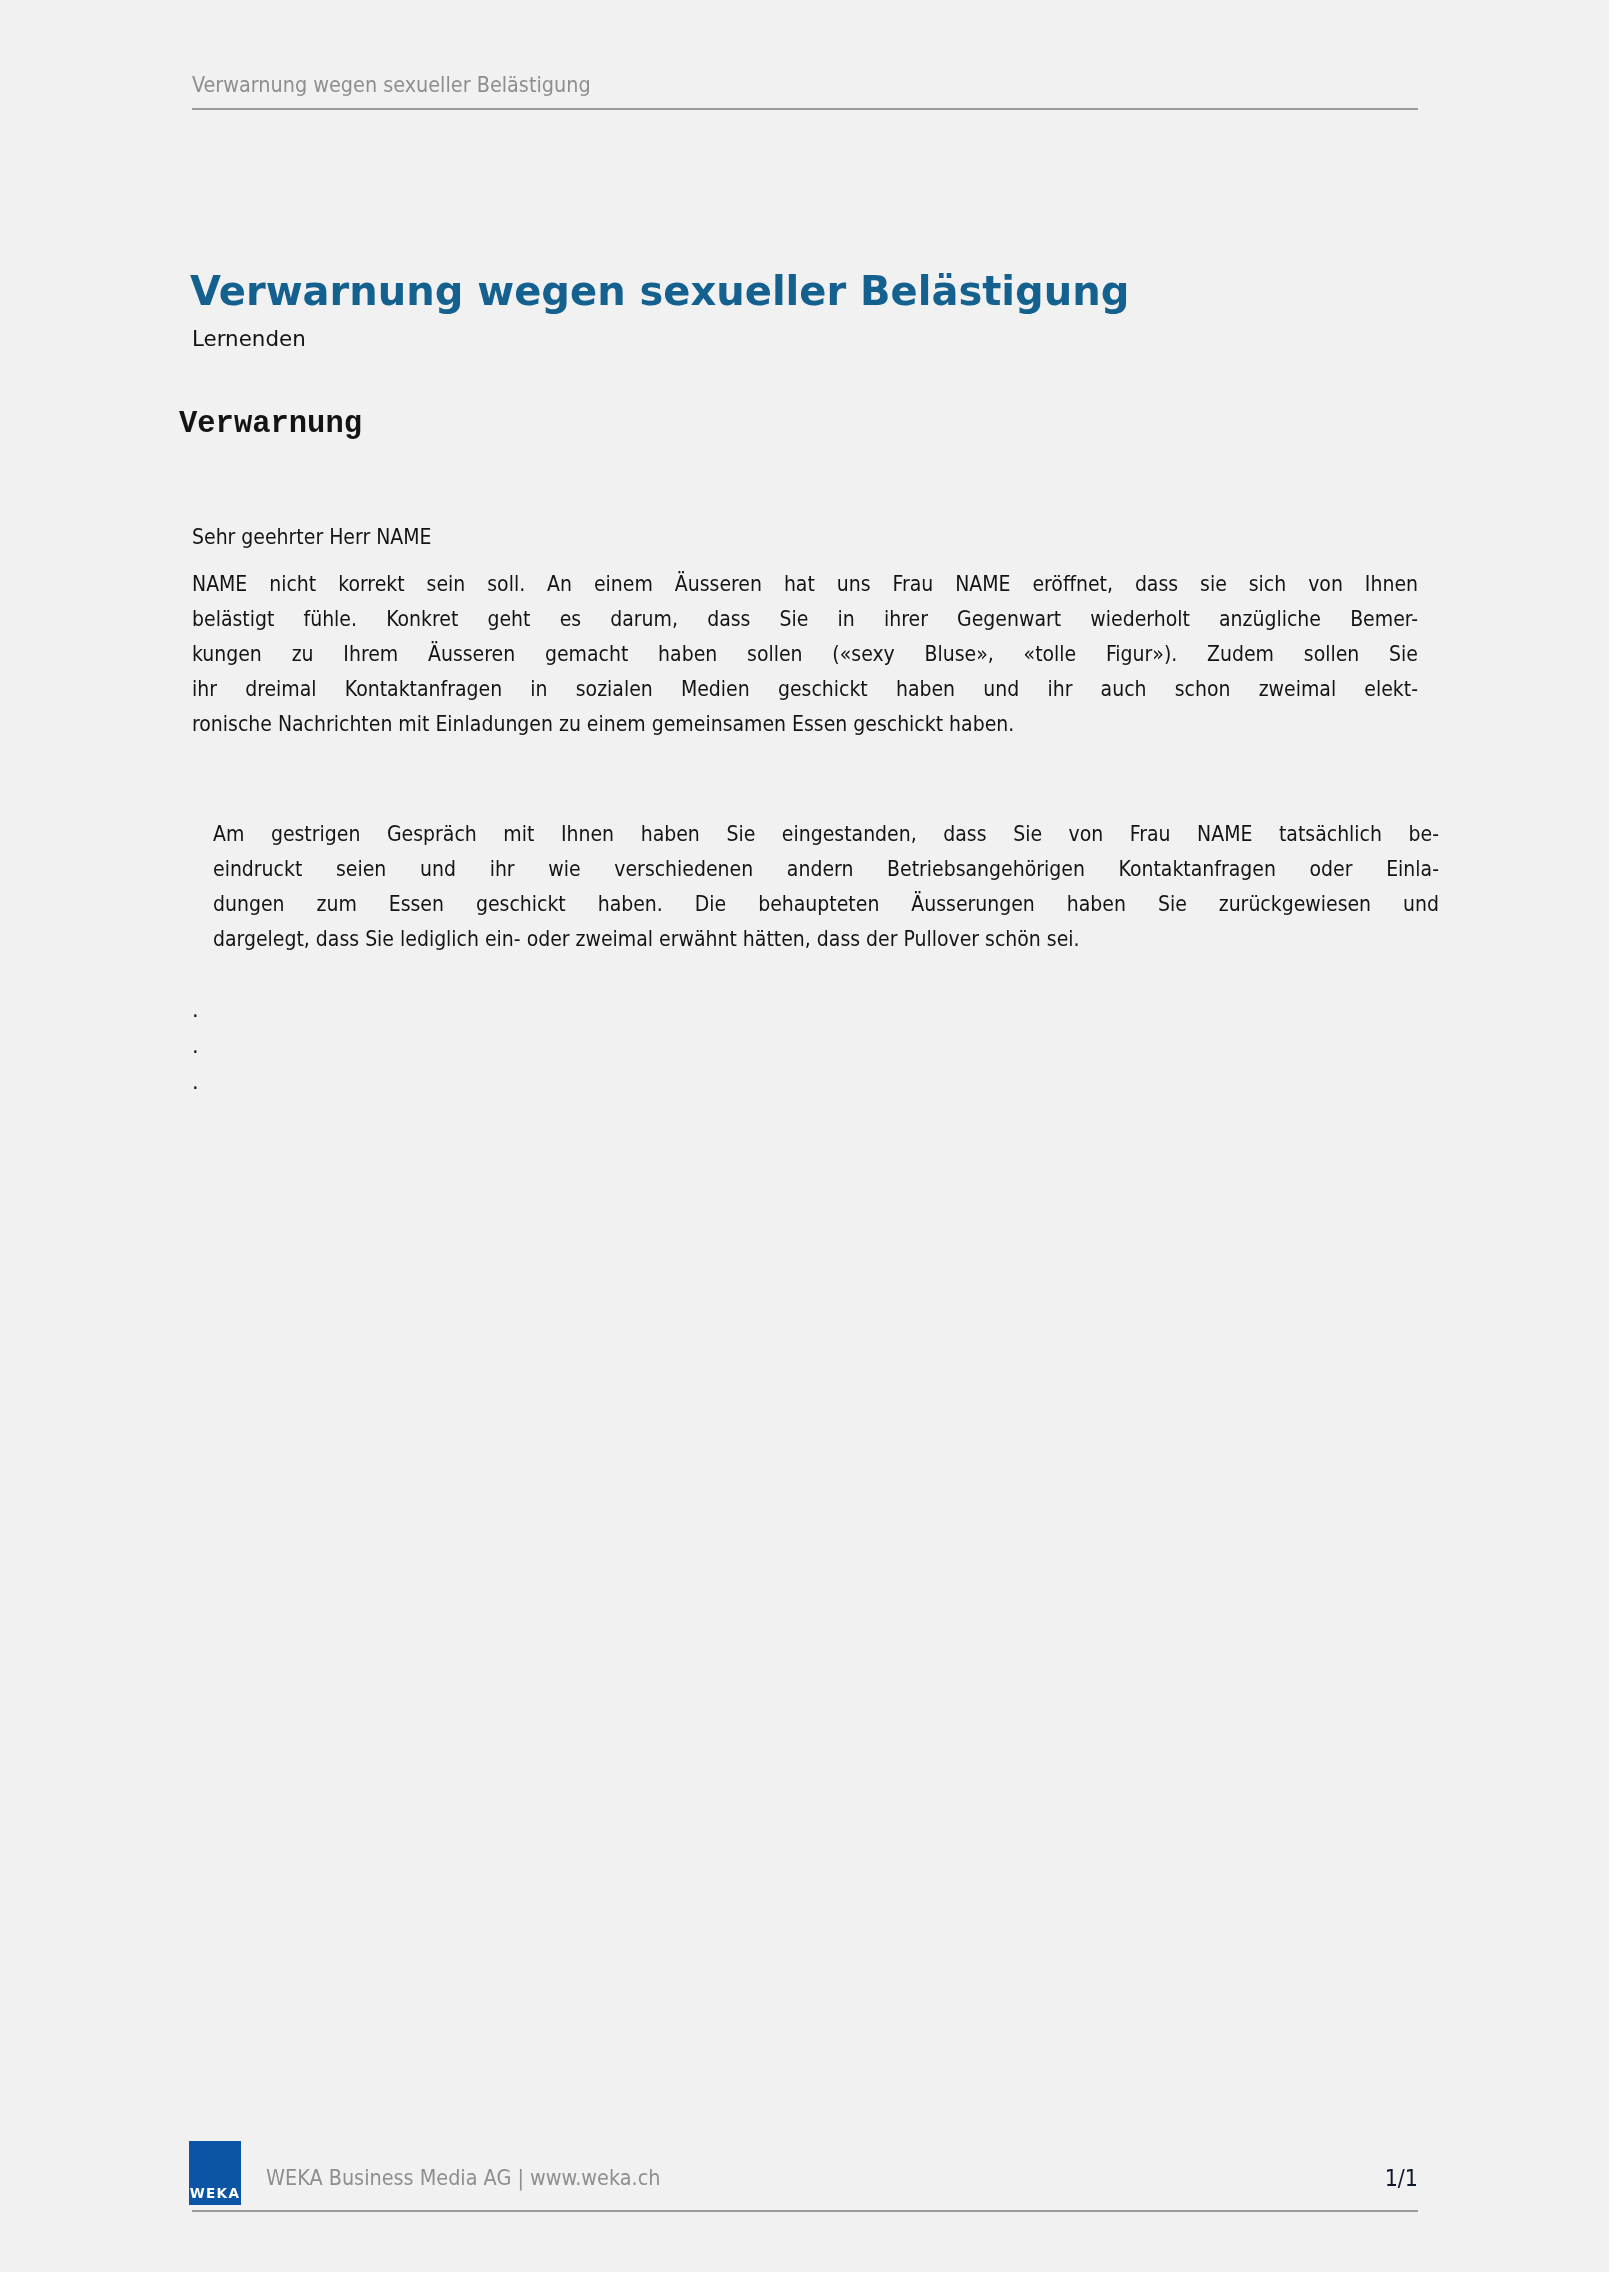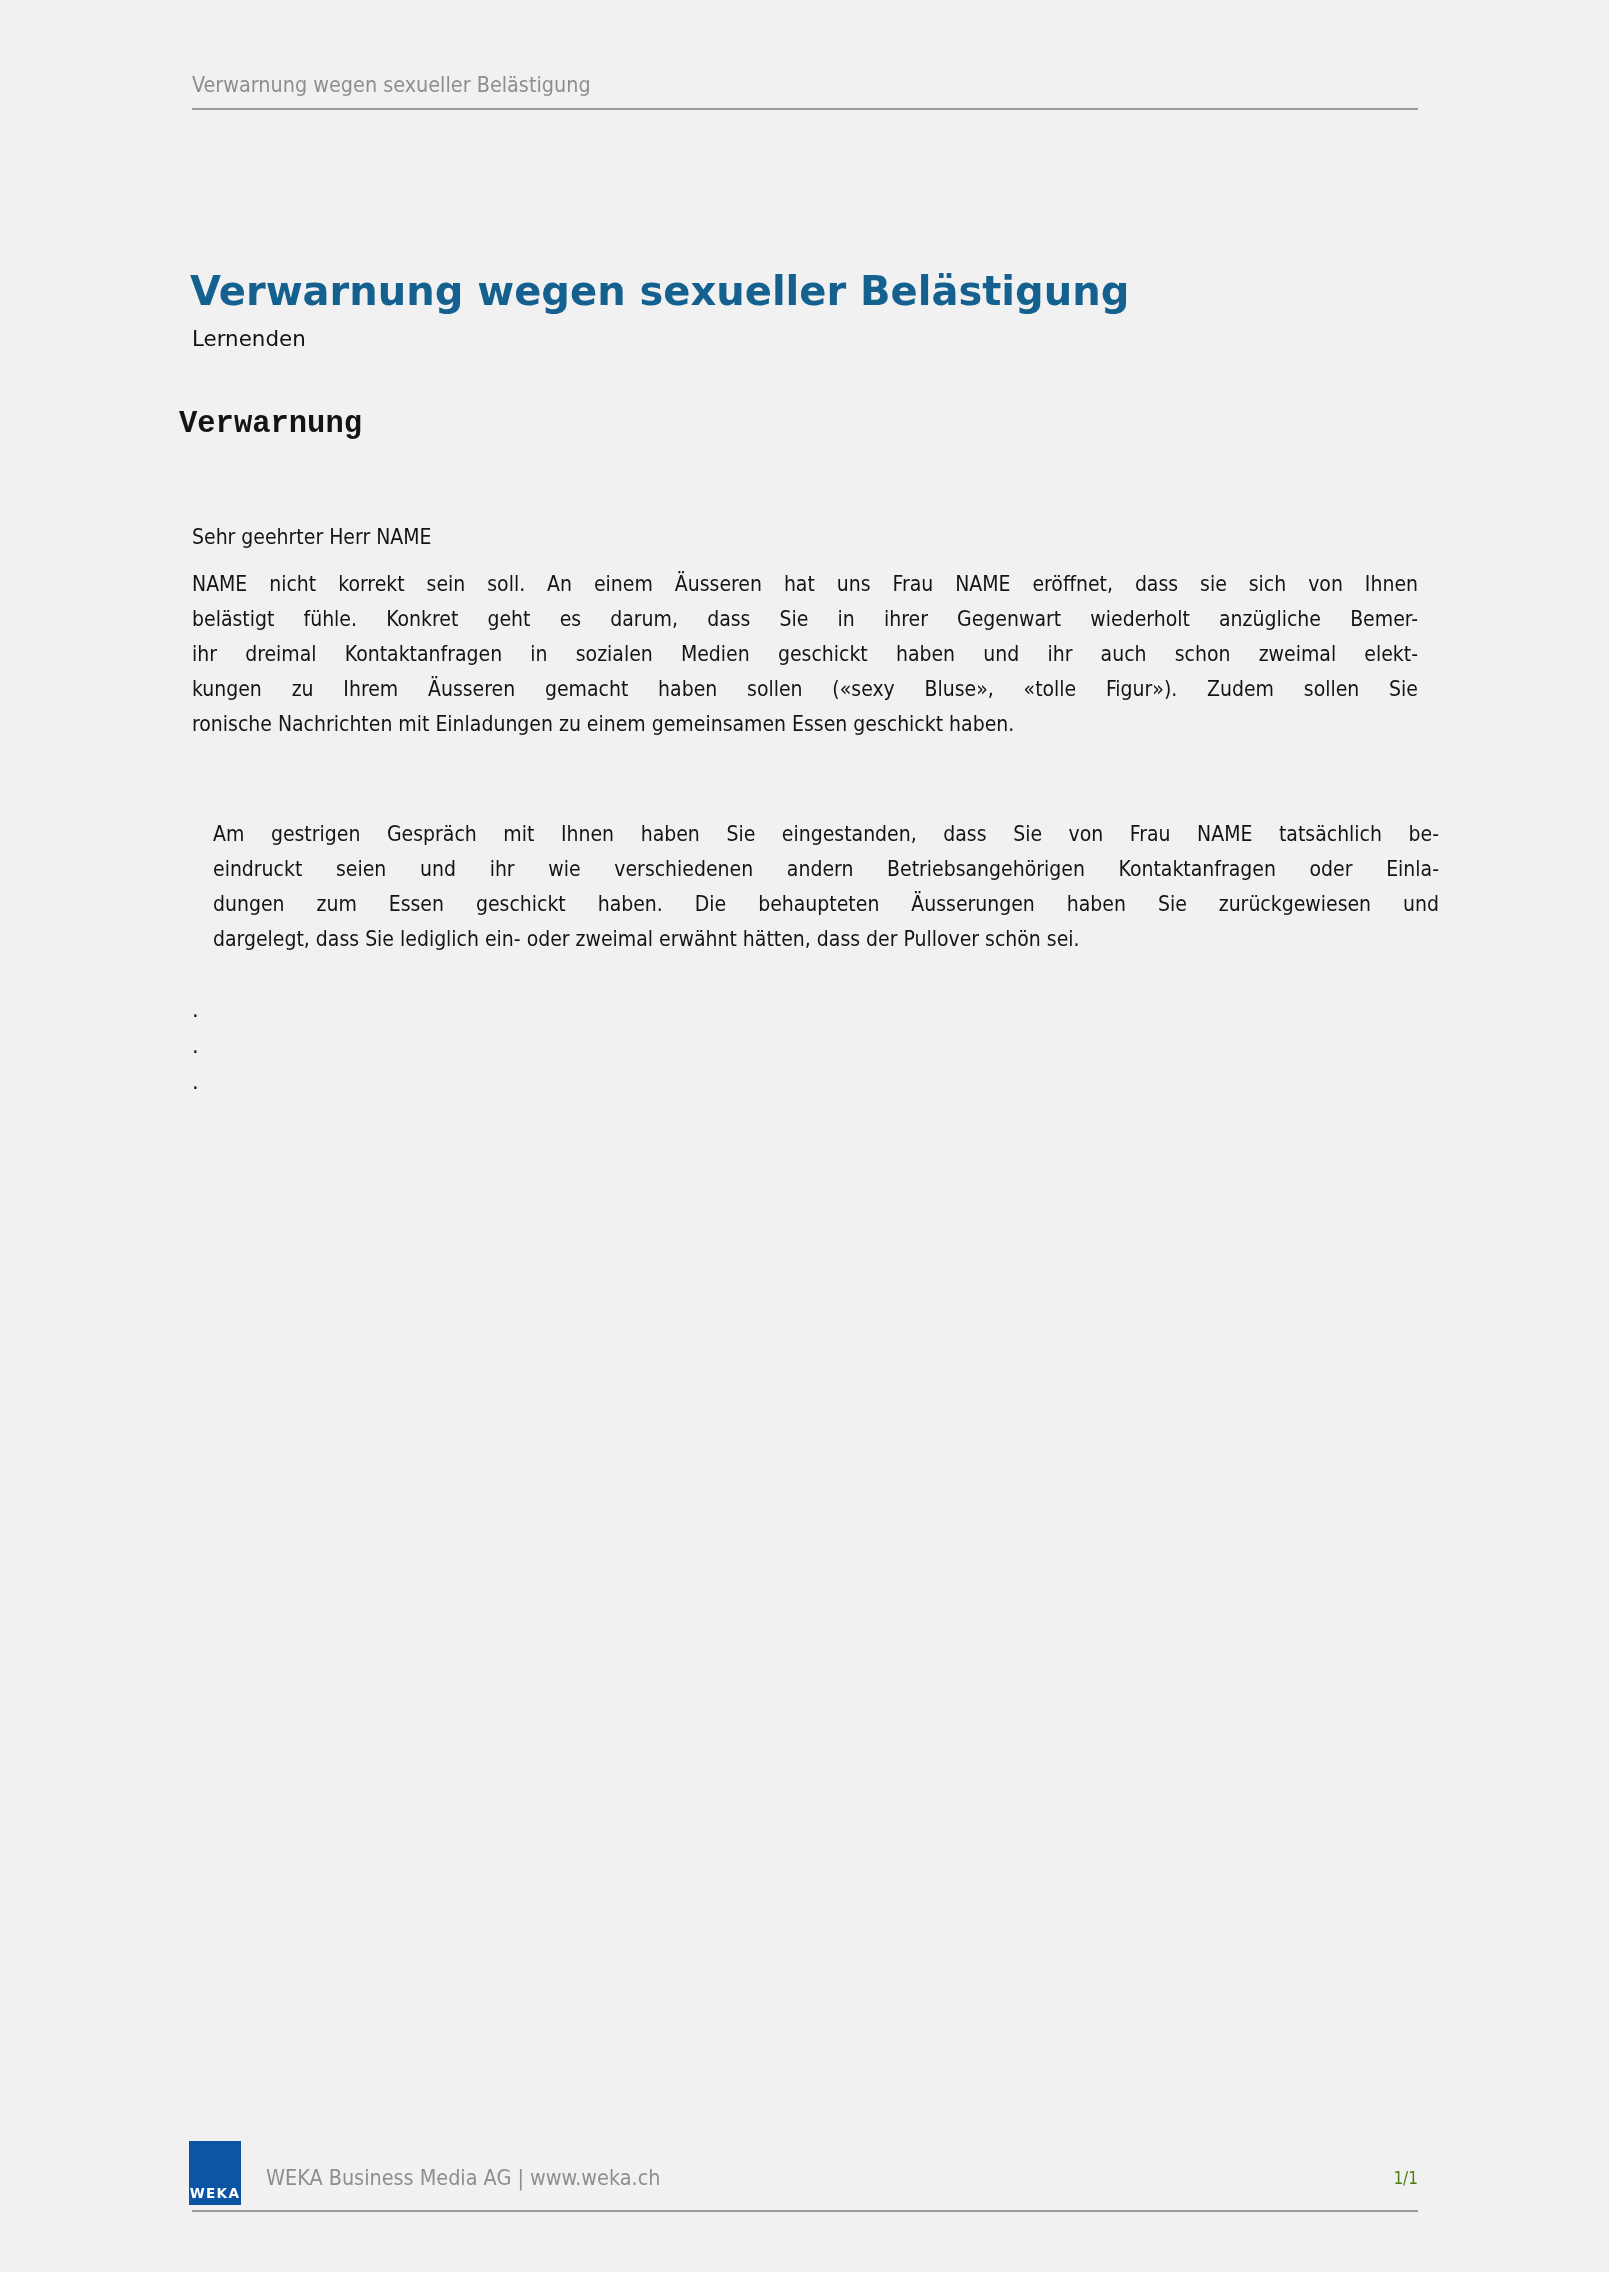--- a/index.html
+++ b/index.html
@@ -96,22 +96,22 @@
     position: absolute; left: 266px; top: 2164px;
     font-size: 21.4px; line-height: 28.6px;
     color: #8e8e8e;
     font-stretch: condensed;
     white-space: nowrap;
   }
   .footer-page {
     position: absolute; left: 192px; top: 2164px;
     width: 1226px;
     text-align: right;
-    font-size: 17px; line-height: 28.6px;
-    color: #4d7c0f;
+    font-size: 23px; line-height: 28.6px;
+    color: #0f172a;
     font-stretch: condensed;
   }
 </style>
 </head>
 <body>
 
 <div class="white-strip"></div>
 
 <div class="running-head">Verwarnung wegen sexueller Belästigung</div>
 <div class="rule" id="header-rule"></div>
@@ -120,22 +120,22 @@
 
 <div class="firmenlogo">Lernenden</div>
 
 <div class="section-heading">Verwarnung</div>
 
 <div class="salutation">Sehr geehrter Herr NAME</div>
 
 <div class="para" id="para1">
     <div class="line jline">NAME nicht korrekt sein soll. An einem Äusseren hat uns Frau NAME eröffnet, dass sie sich von Ihnen</div>
     <div class="line jline">belästigt fühle. Konkret geht es darum, dass Sie in ihrer Gegenwart wiederholt anzügliche Bemer-</div>
+    <div class="line jline">kungen zu Ihrem Äusseren gemacht haben sollen («sexy Bluse», «tolle Figur»). Zudem sollen Sie</div>
     <div class="line jline">ihr dreimal Kontaktanfragen in sozialen Medien geschickt haben und ihr auch schon zweimal elekt-</div>
-    <div class="line jline">kungen zu Ihrem Äusseren gemacht haben sollen («sexy Bluse», «tolle Figur»). Zudem sollen Sie</div>
     <div class="line">ronische Nachrichten mit Einladungen zu einem gemeinsamen Essen geschickt haben.</div>
   </div>
 
 <div class="para" id="para2">
     <div class="line jline">Am gestrigen Gespräch mit Ihnen haben Sie eingestanden, dass Sie von Frau NAME tatsächlich be-</div>
     <div class="line jline">eindruckt seien und ihr wie verschiedenen andern Betriebsangehörigen Kontaktanfragen oder Einla-</div>
     <div class="line jline">dungen zum Essen geschickt haben. Die behaupteten Äusserungen haben Sie zurückgewiesen und</div>
     <div class="line">dargelegt, dass Sie lediglich ein- oder zweimal erwähnt hätten, dass der Pullover schön sei.</div>
   </div>
 

